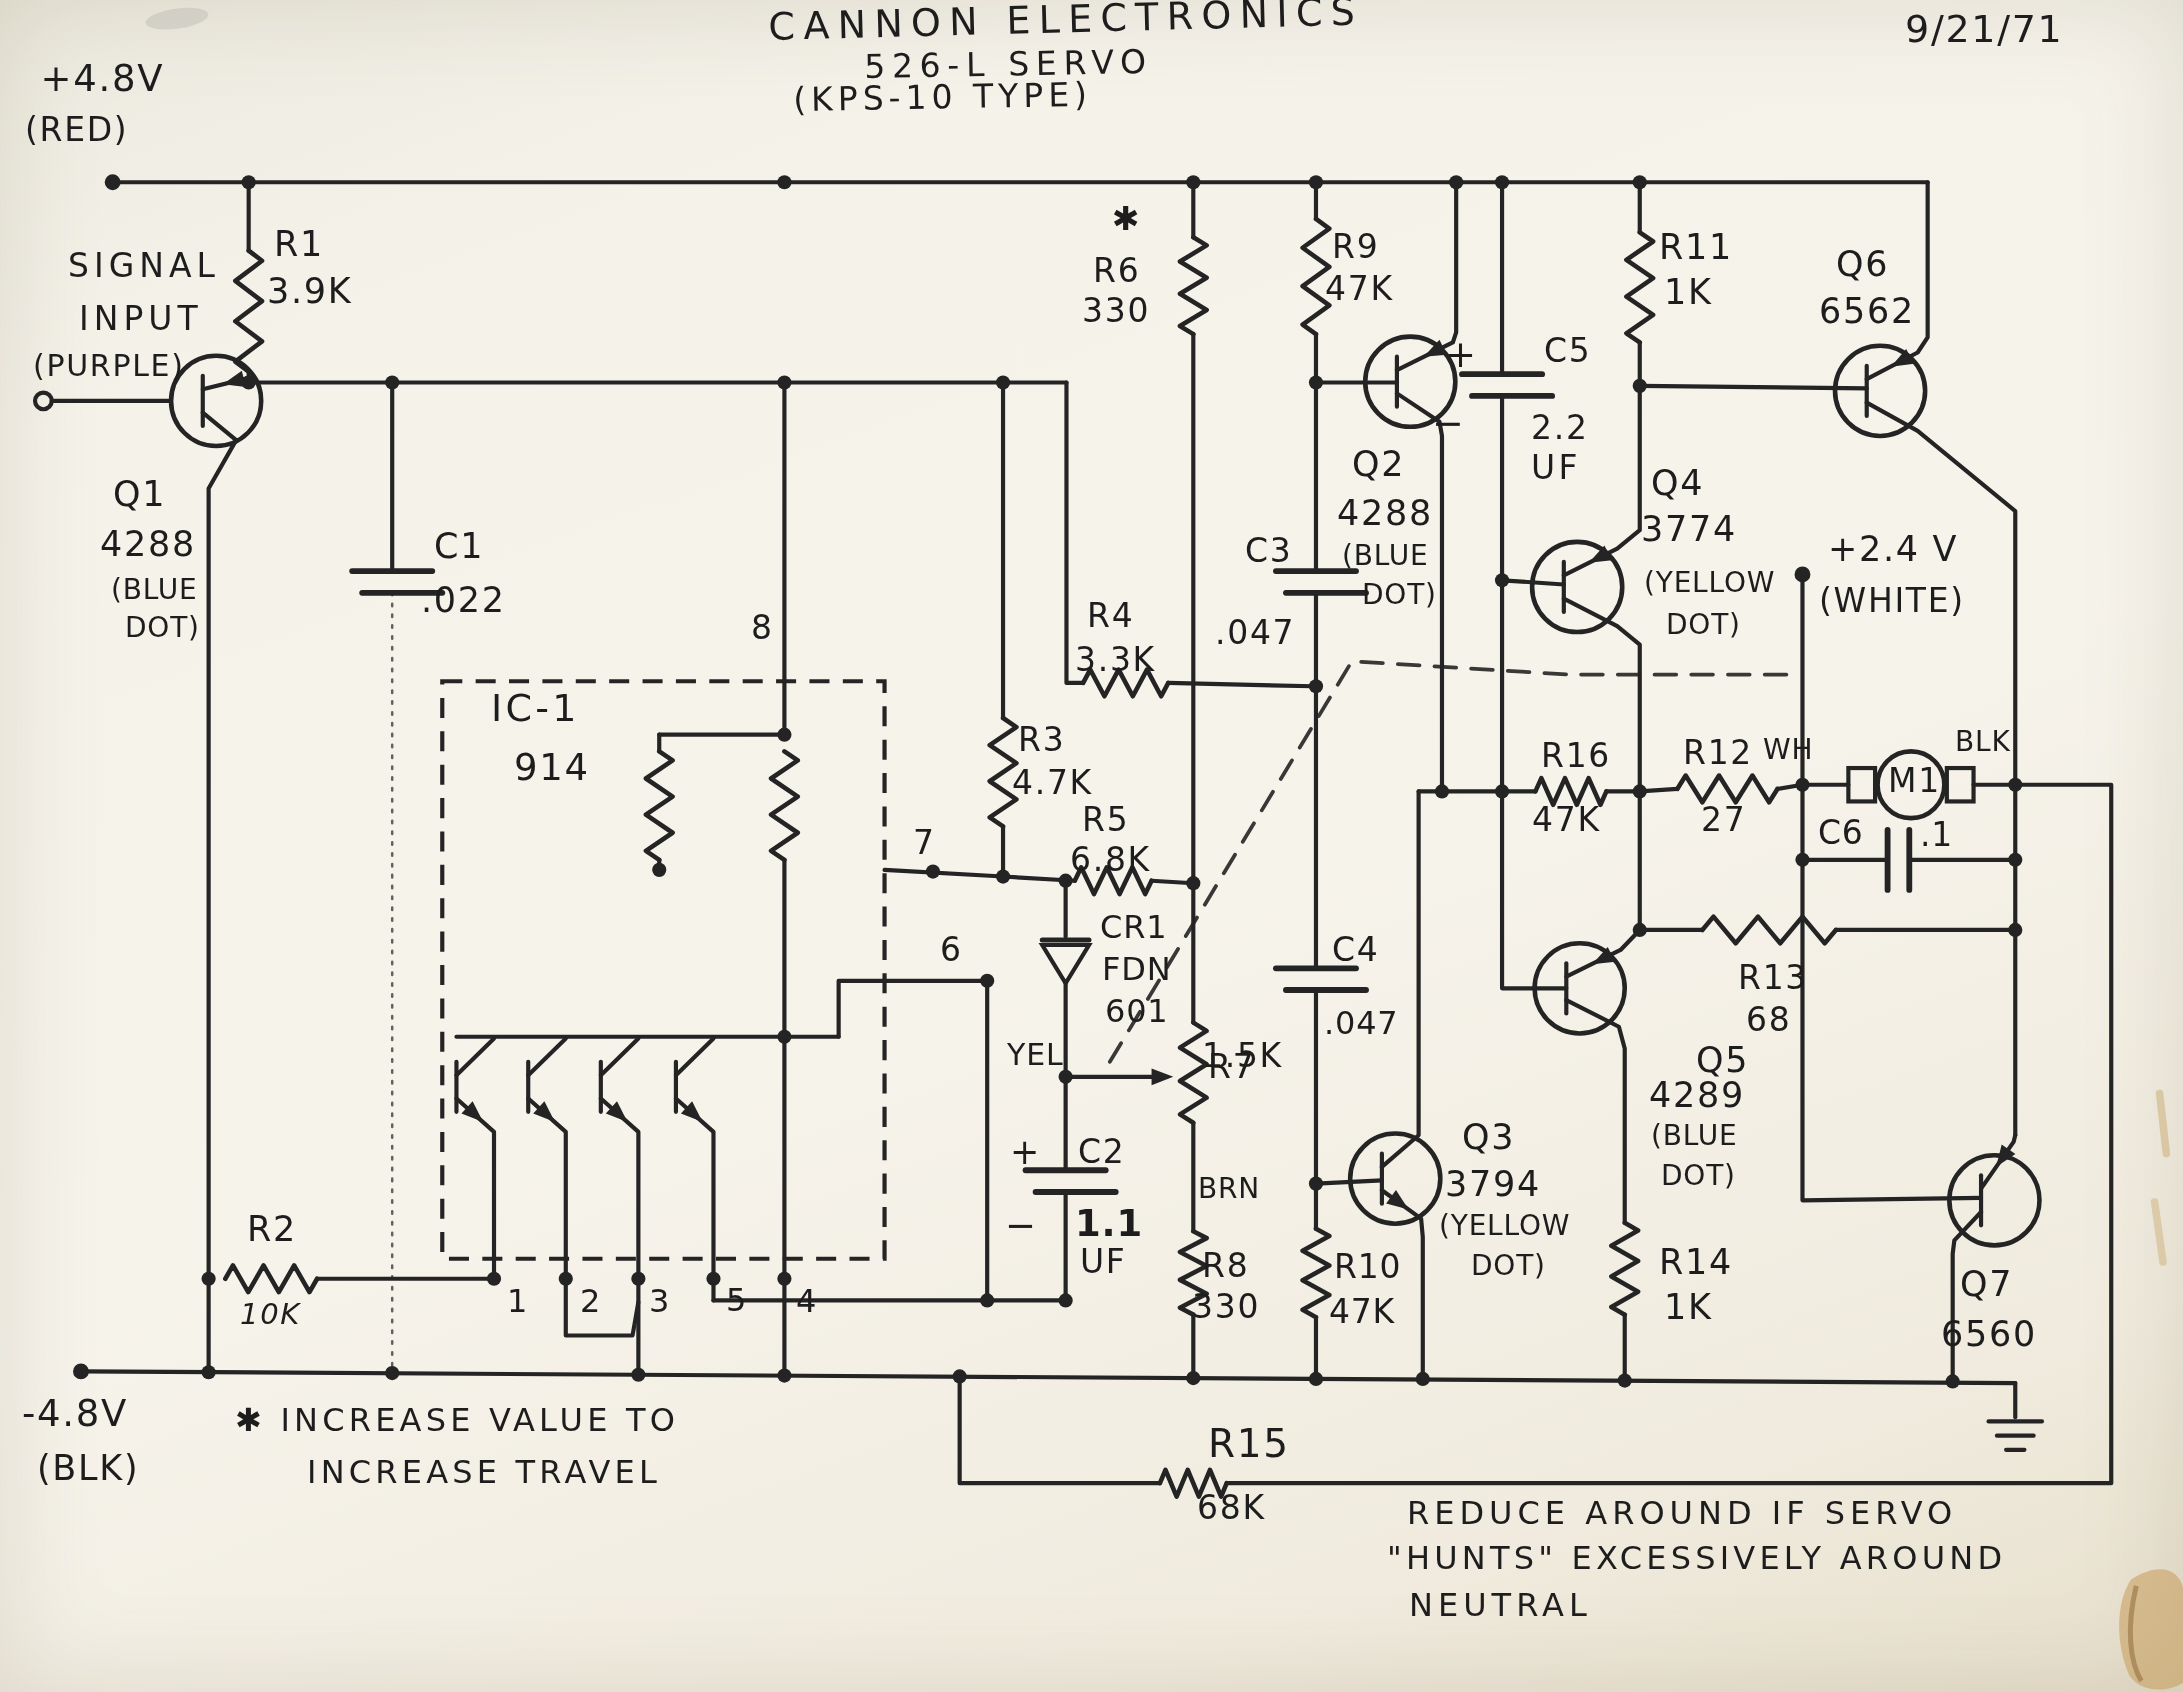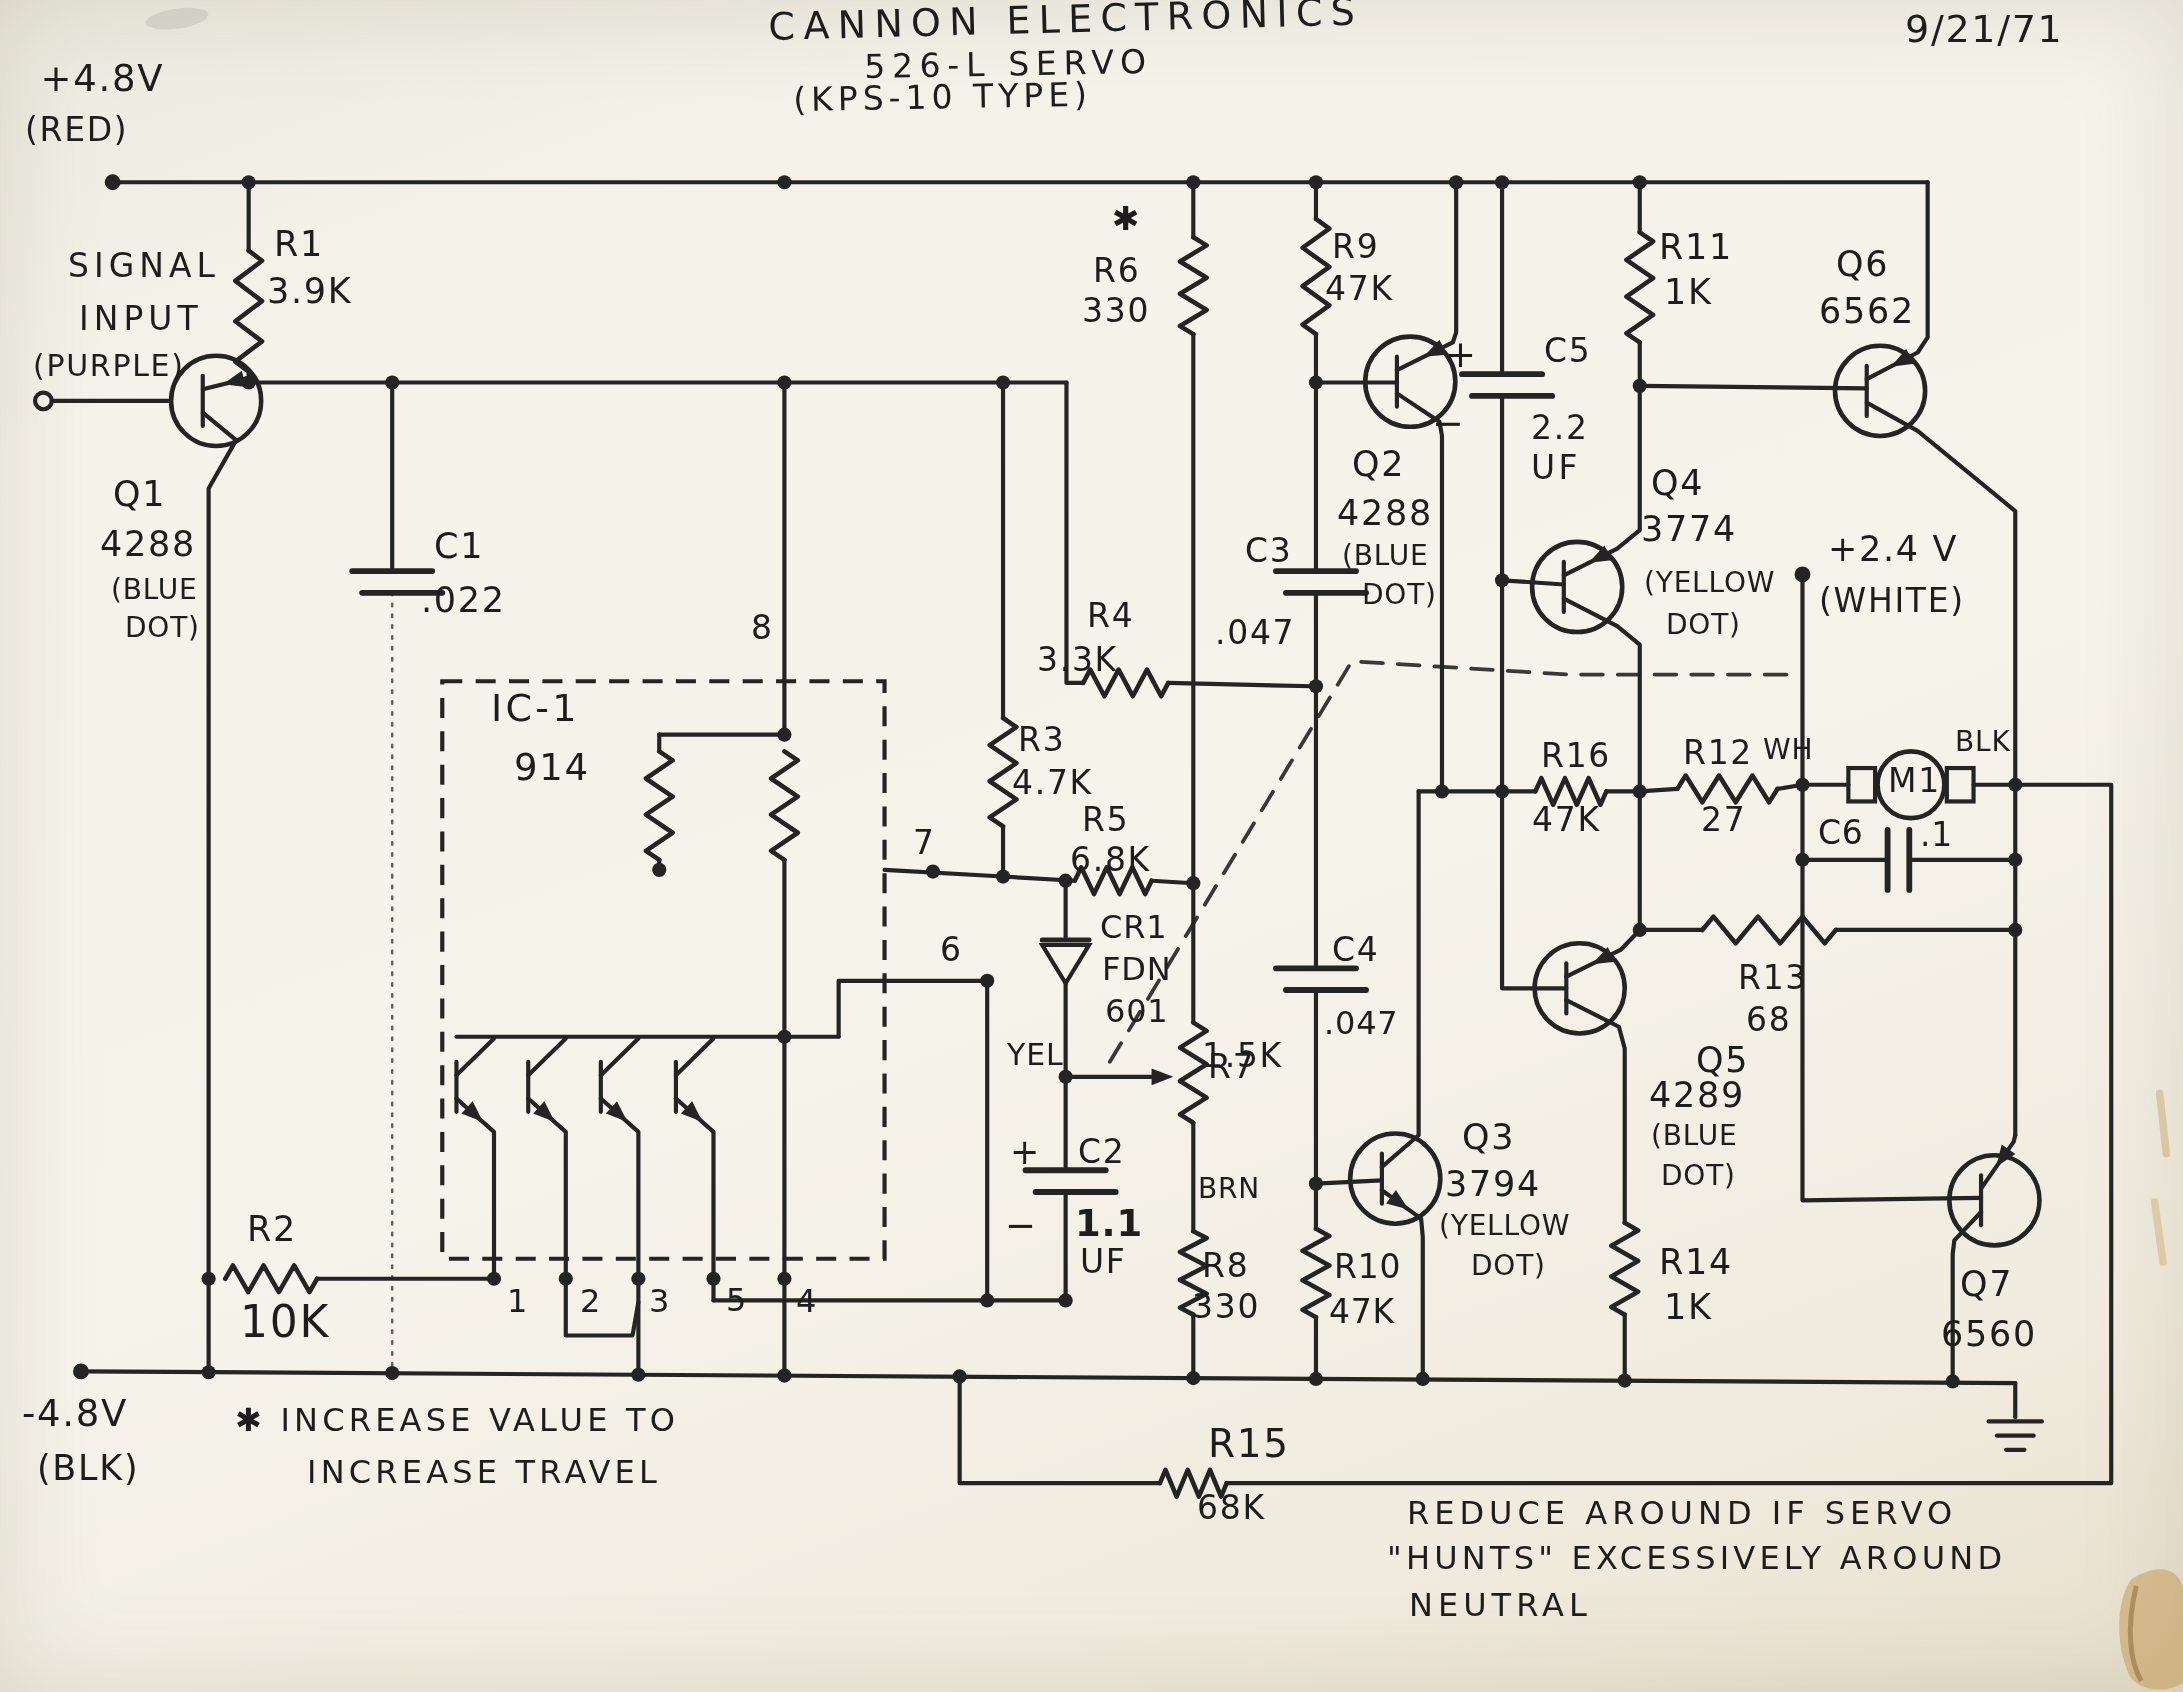--- a/index.html
+++ b/index.html
@@ -259,32 +259,32 @@
       <div class="lbl" style="left: 514px; top: 749px; font-size: 37px; letter-spacing: 1.7px;">914</div>
       <div class="lbl" style="left: 751px; top: 611px; font-size: 33px;">8</div>
       <div class="lbl" style="left: 913px; top: 826px; font-size: 33px;">7</div>
       <div class="lbl" style="left: 940px; top: 933px; font-size: 33px;">6</div>
       <div class="lbl" style="left: 507px; top: 1285px; font-size: 32px;">1</div>
       <div class="lbl" style="left: 580px; top: 1285px; font-size: 32px;">2</div>
       <div class="lbl" style="left: 649px; top: 1285px; font-size: 32px;">3</div>
       <div class="lbl" style="left: 726px; top: 1284px; font-size: 32px;">5</div>
       <div class="lbl" style="left: 796px; top: 1285px; font-size: 32px;">4</div>
       <div class="lbl" style="left: 247px; top: 1212px; font-size: 35px; letter-spacing: 1.7px;">R2</div>
-      <div class="lbl" style="left: 240px; top: 1300px; font-size: 44px; letter-spacing: 1.7px;">10K</div>
+      <div class="lbl" style="left: 240px; top: 1300px; font-size: 29px; letter-spacing: 1.7px; font-style: italic;">10K</div>
       <div class="lbl" style="left: 22px; top: 1395px; font-size: 37px; letter-spacing: 1.7px;">-4.8V</div>
       <div class="lbl" style="left: 37px; top: 1451px; font-size: 35px; letter-spacing: 1.7px;">(BLK)</div>
       <div class="lbl" style="left: 235px; top: 1404px; font-size: 32px; letter-spacing: 4.2px;">✱ INCREASE VALUE TO</div>
       <div class="lbl" style="left: 307px; top: 1456px; font-size: 32px; letter-spacing: 4.2px;">INCREASE TRAVEL</div>
       <div class="lbl" style="left: 1112px; top: 202px; font-size: 33px;">✱</div>
       <div class="lbl" style="left: 1093px; top: 254px; font-size: 33px; letter-spacing: 1.7px;">R6</div>
       <div class="lbl" style="left: 1082px; top: 294px; font-size: 33px; letter-spacing: 1.7px;">330</div>
       <div class="lbl" style="left: 1332px; top: 230px; font-size: 33px; letter-spacing: 1.7px;">R9</div>
       <div class="lbl" style="left: 1325px; top: 272px; font-size: 33px; letter-spacing: 1.7px;">47K</div>
       <div class="lbl" style="left: 1087px; top: 599px; font-size: 33px; letter-spacing: 1.7px;">R4</div>
-      <div class="lbl" style="left: 1037px; top: 643px; font-size: 33px; letter-spacing: 1.7px;">3.3K</div>
+      <div class="lbl" style="left: 1075px; top: 643px; font-size: 33px; letter-spacing: 1.7px;">3.3K</div>
       <div class="lbl" style="left: 1018px; top: 723px; font-size: 33px; letter-spacing: 1.7px;">R3</div>
       <div class="lbl" style="left: 1012px; top: 766px; font-size: 33px; letter-spacing: 1.7px;">4.7K</div>
       <div class="lbl" style="left: 1082px; top: 803px; font-size: 33px; letter-spacing: 1.7px;">R5</div>
       <div class="lbl" style="left: 1070px; top: 843px; font-size: 33px; letter-spacing: 1.7px;">6.8K</div>
       <div class="lbl" style="left: 1245px; top: 534px; font-size: 33px; letter-spacing: 1.7px;">C3</div>
       <div class="lbl" style="left: 1215px; top: 616px; font-size: 33px; letter-spacing: 1.7px;">.047</div>
       <div class="lbl" style="left: 1100px; top: 911px; font-size: 32px; letter-spacing: 0.8px;">CR1</div>
       <div class="lbl" style="left: 1102px; top: 953px; font-size: 32px; letter-spacing: 0.8px;">FDN</div>
       <div class="lbl" style="left: 1105px; top: 995px; font-size: 32px; letter-spacing: 0.8px;">601</div>
       <div class="lbl" style="left: 1007px; top: 1040px; font-size: 30px; letter-spacing: 0.8px;">YEL</div>

